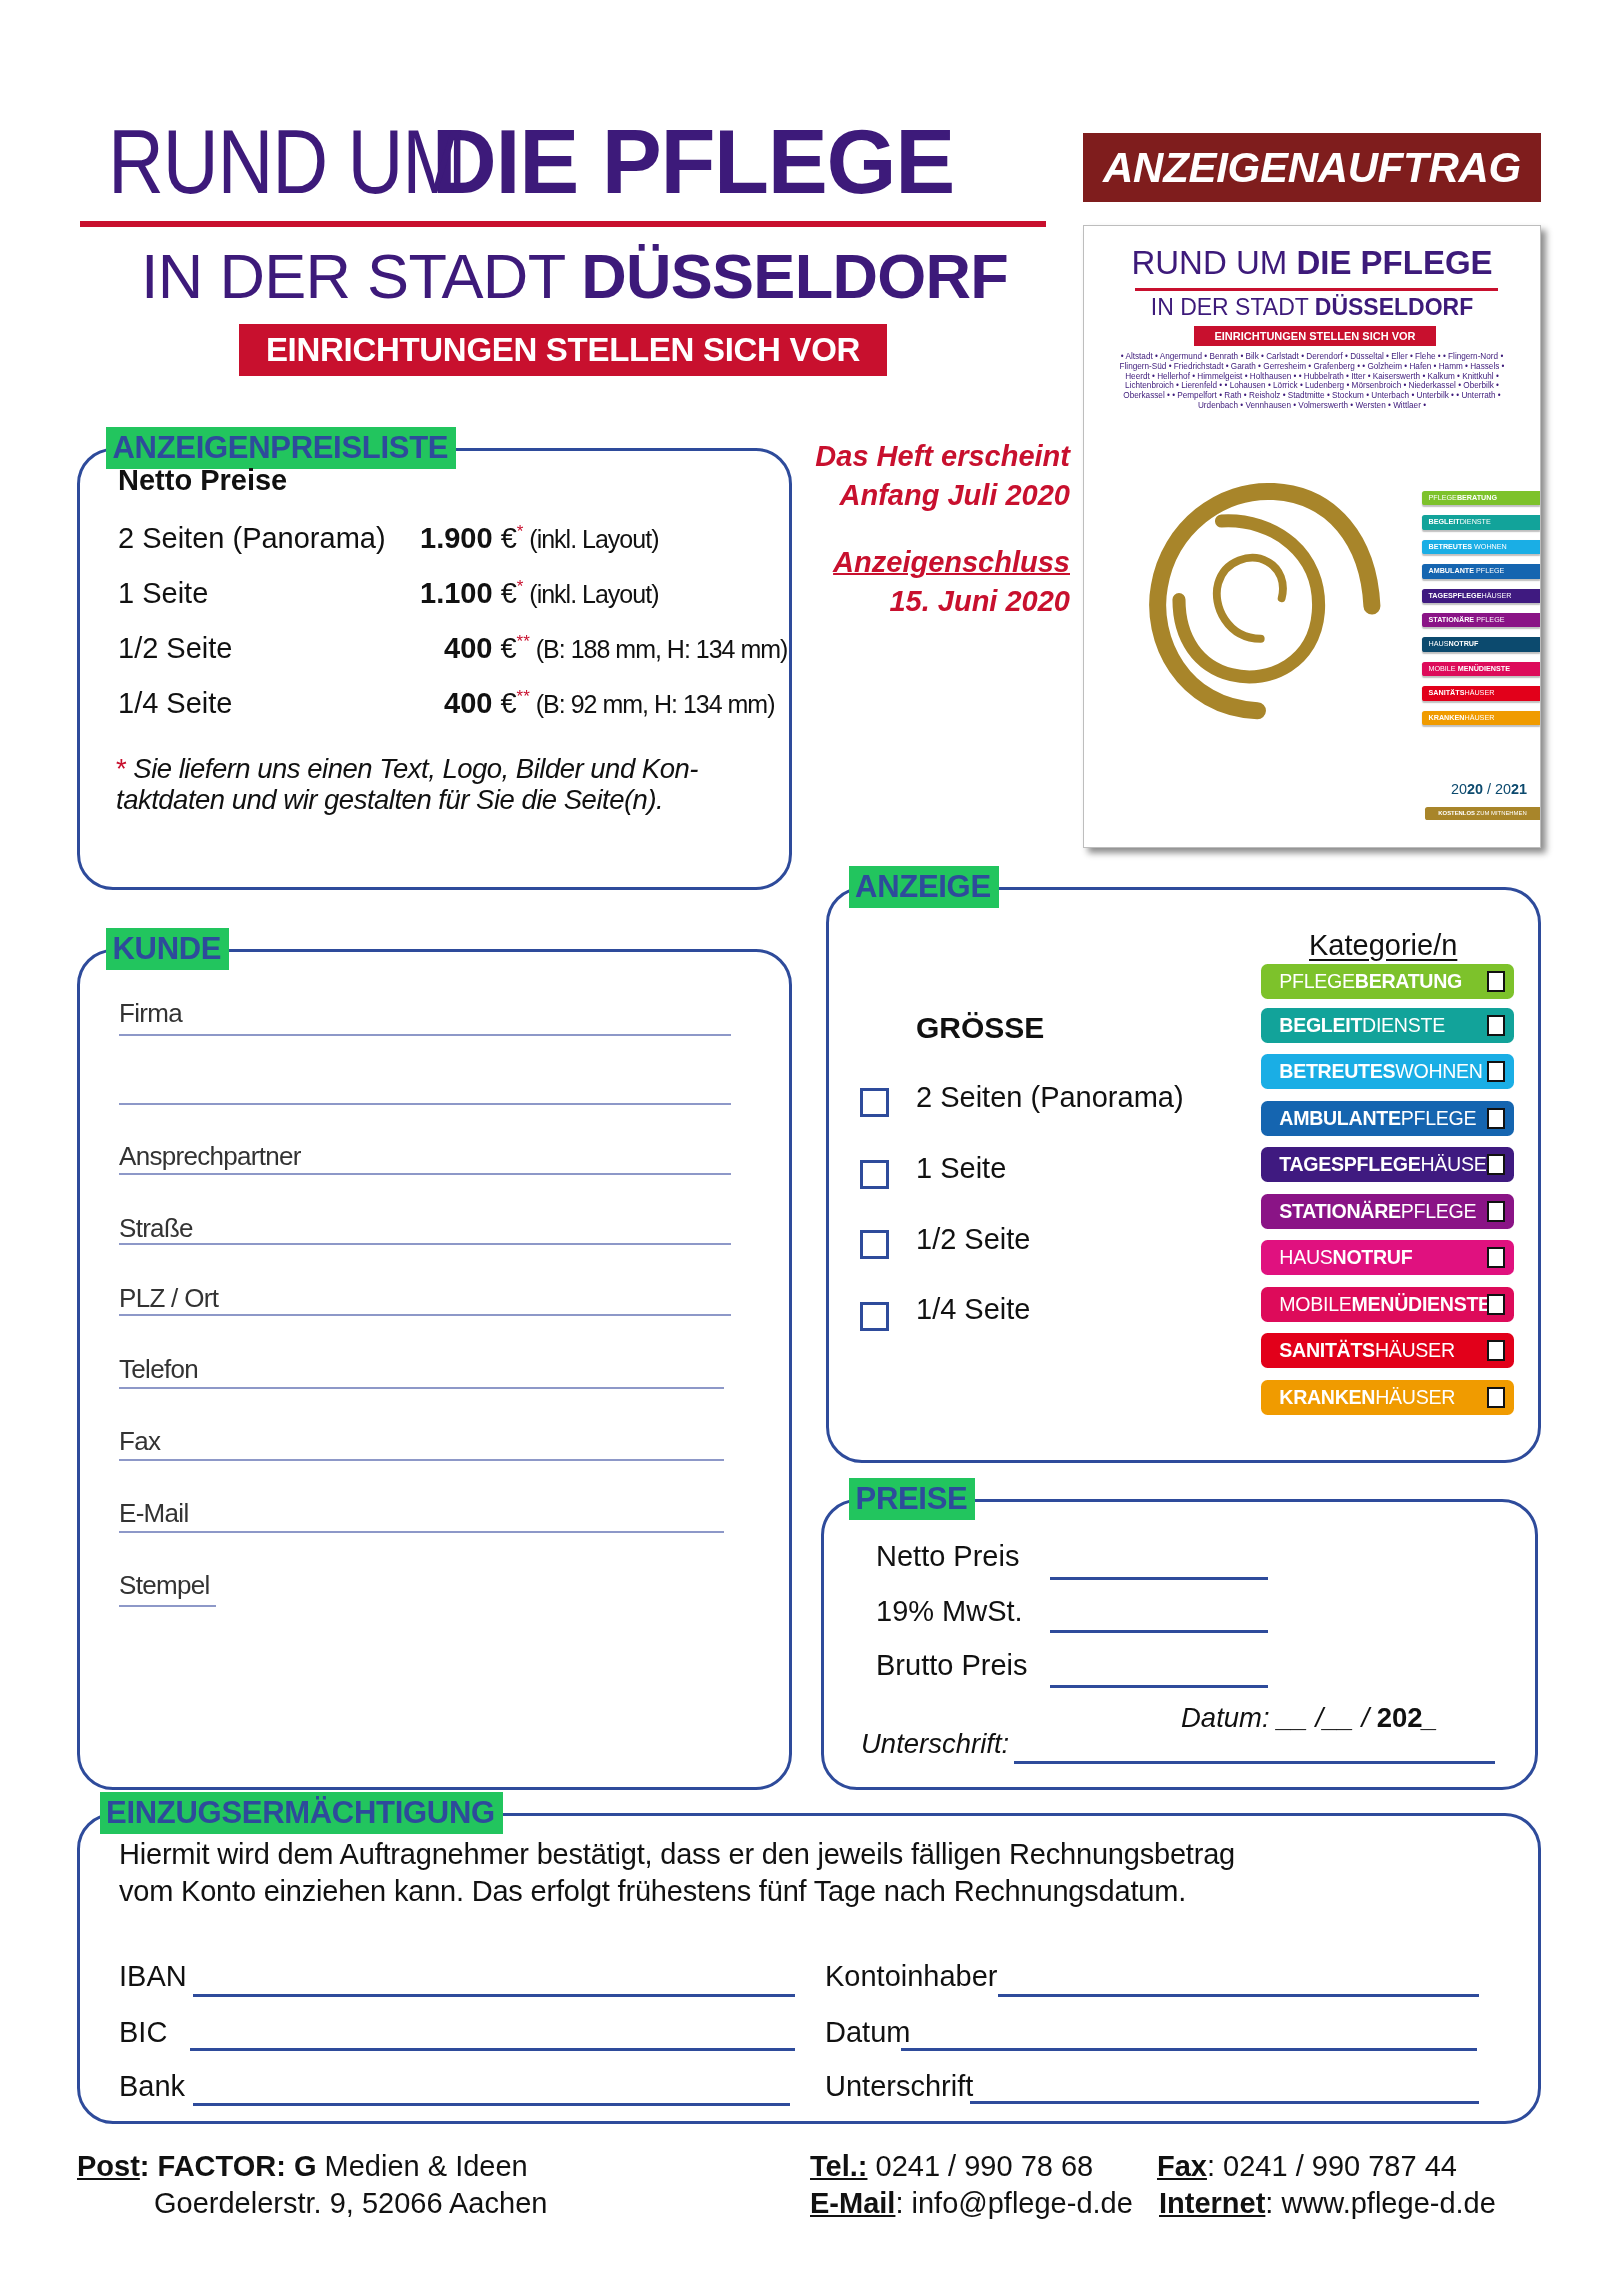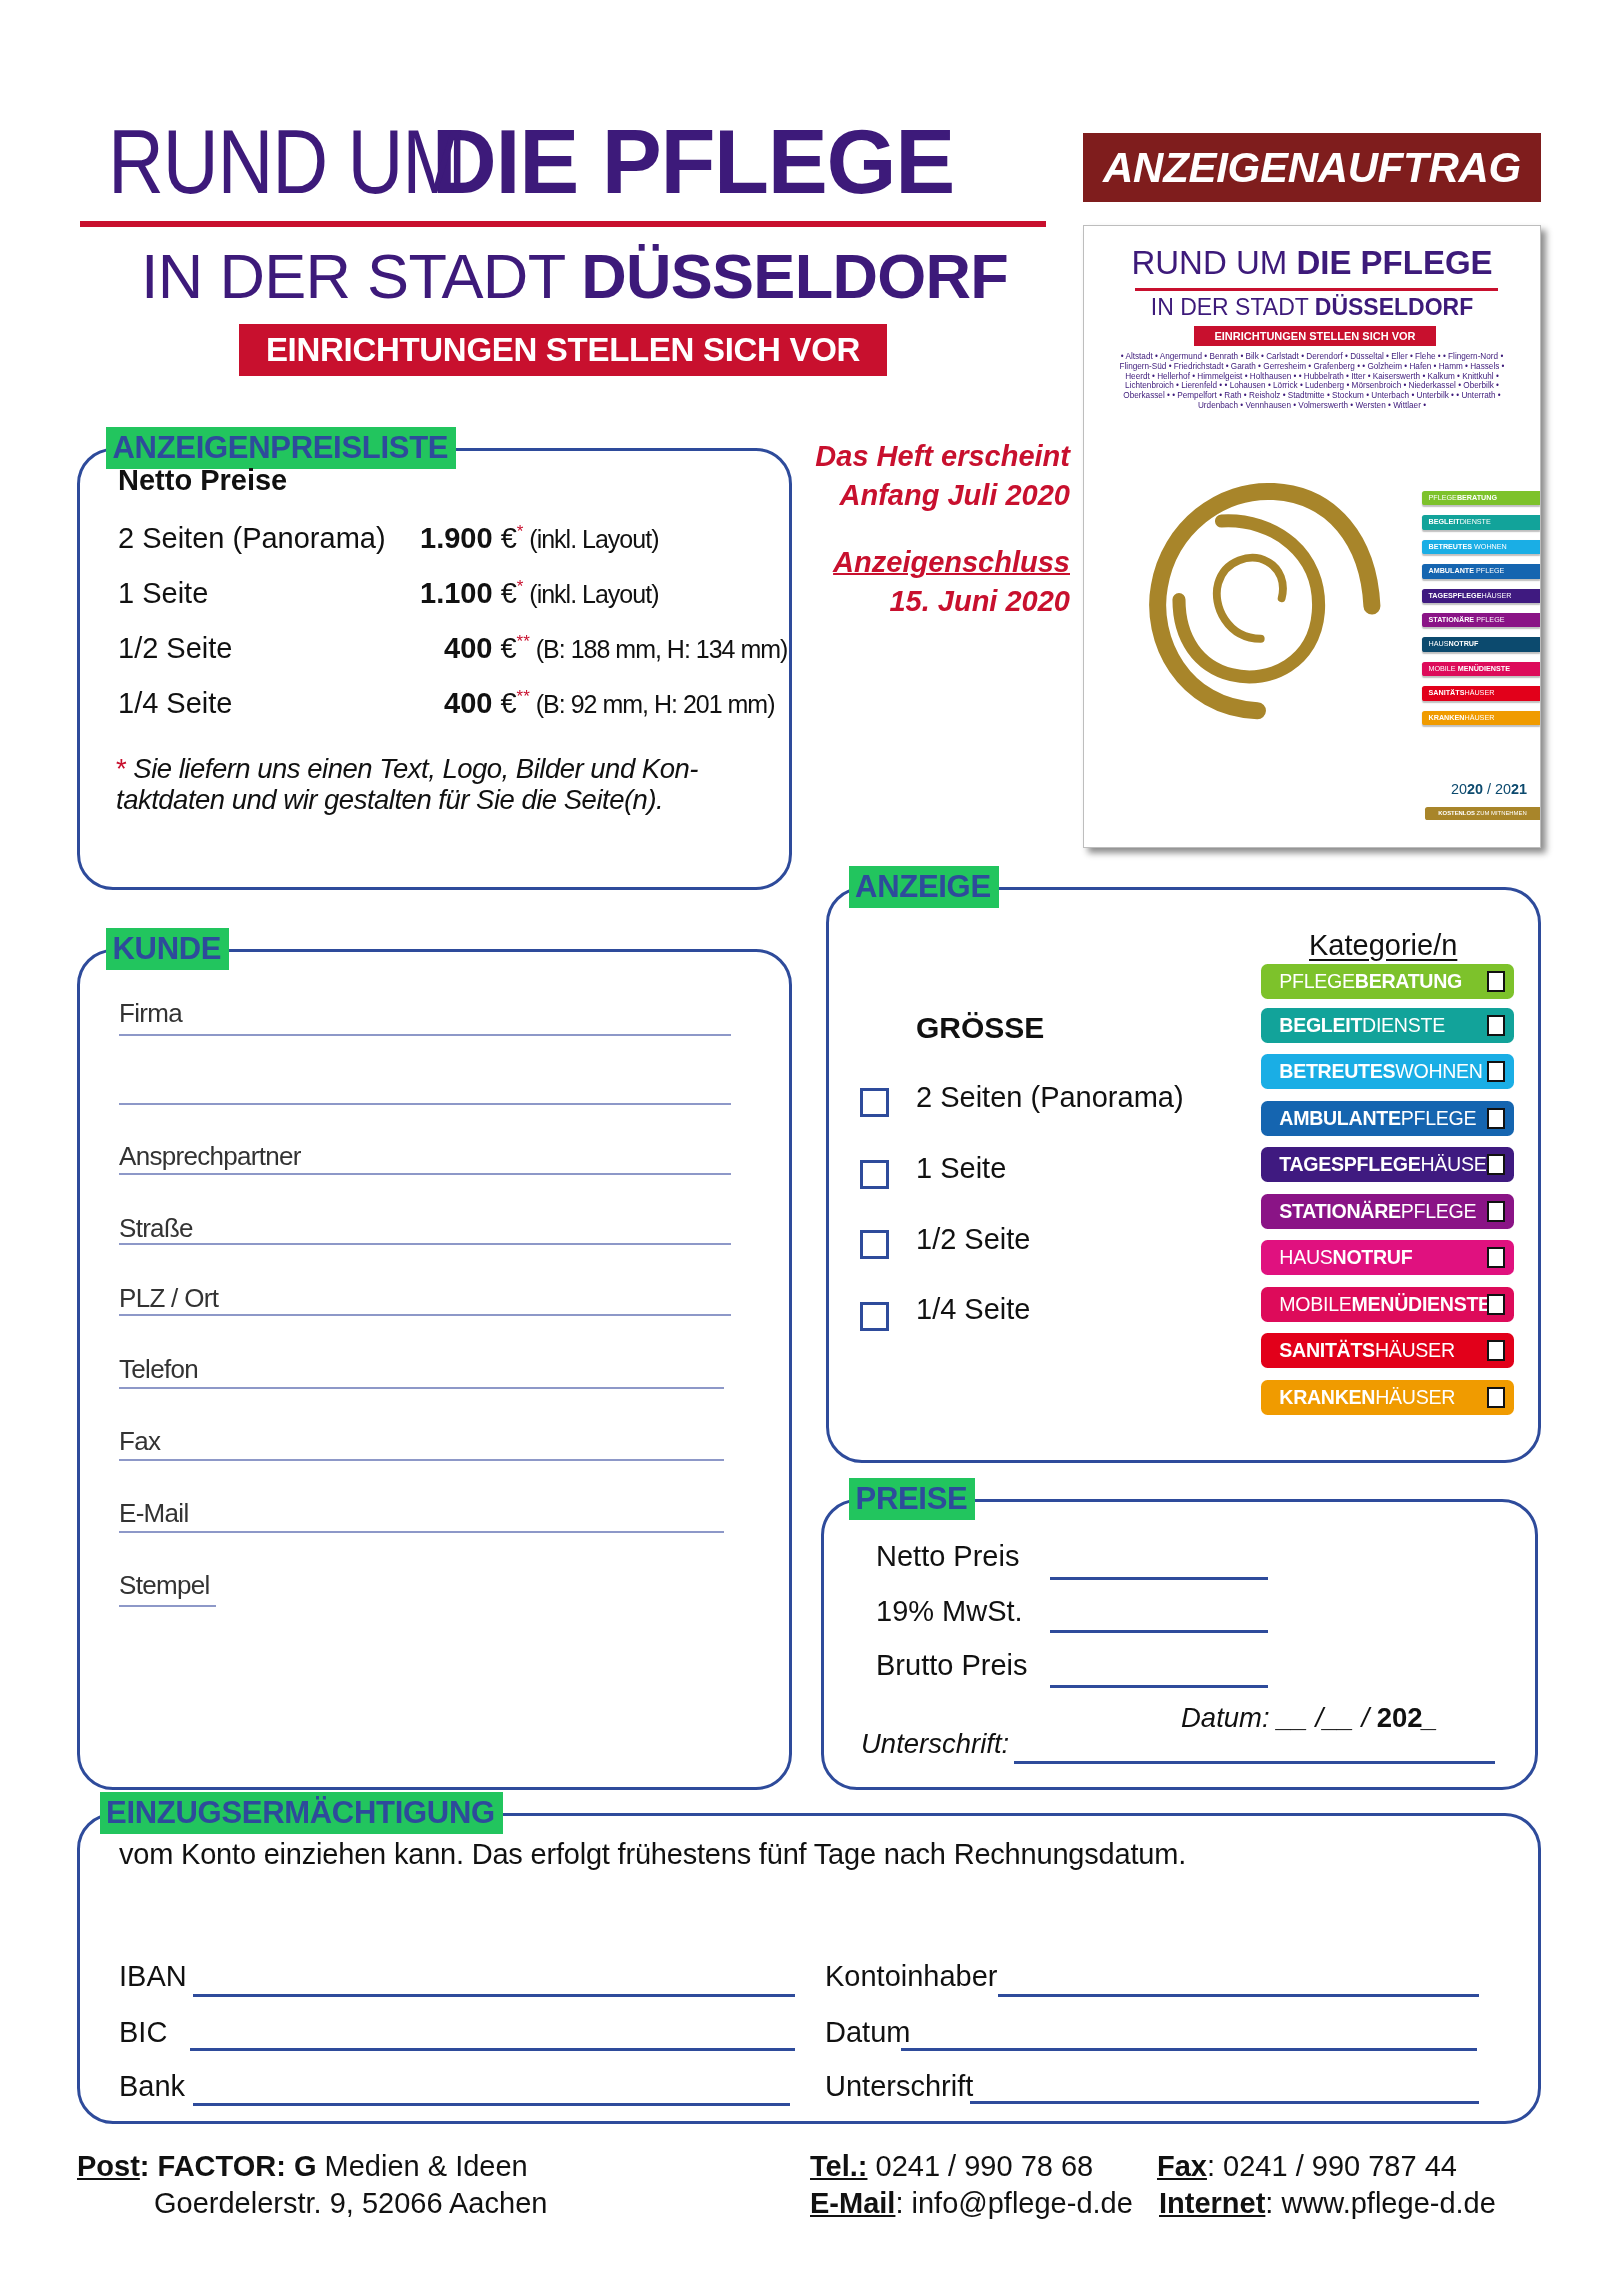--- a/index.html
+++ b/index.html
@@ -139,21 +139,21 @@
   <div class="pl-row" style="top:71px;">2 Seiten (Panorama)</div>
   <div class="pl-price" style="left:340px; top:71px;"><b>1.900</b><span> €</span><sup>*</sup><span class="note"> (inkl. Layout)</span></div>
 
   <div class="pl-row" style="top:126px;">1 Seite</div>
   <div class="pl-price" style="left:340px; top:126px;"><b>1.100</b><span> €</span><sup>*</sup><span class="note"> (inkl. Layout)</span></div>
 
   <div class="pl-row" style="top:181px;">1/2 Seite</div>
   <div class="pl-price" style="left:364px; top:181px;"><b>400</b><span> €</span><sup>**</sup><span class="note"> (B: 188 mm, H: 134 mm)</span></div>
 
   <div class="pl-row" style="top:236px;">1/4 Seite</div>
-  <div class="pl-price" style="left:364px; top:236px;"><b>400</b><span> €</span><sup>**</sup><span class="note"> (B: 92 mm, H: 201 mm)</span></div>
+  <div class="pl-price" style="left:364px; top:236px;"><b>400</b><span> €</span><sup>**</sup><span class="note"> (B: 92 mm, H: 134 mm)</span></div>
 
   <div class="fn" style="top:302px;">
     <span class="star">*</span><span> Sie liefern uns einen Text, Logo, Bilder und Kon-</span><br>
     <span>taktdaten und wir gestalten für Sie die Seite(n).</span>
   </div>
 </div>
 
 <div class="abs issue red">
   <div>Das Heft erscheint</div>
   <div>Anfang Juli 2020</div>
@@ -283,20 +283,21 @@
   <div class="abs" style="left:357px; top:200px; font-size:27.5px; font-style:italic; white-space:nowrap;">
     <span>Datum:</span><span> __ /__ /</span><b style="font-style:normal"> 202</b><span>_</span>
   </div>
   <div class="abs" style="left:37px; top:226px; font-size:27.5px; font-style:italic;">Unterschrift:</div>
   <div class="abs" style="left:190px; top:259px; width:481px; height:2.6px; background:#2e4b9b;"></div>
 </div>
 
 <div class="sec" style="left:77px; top:1813px; width:1464px; height:311px;">
   <div class="sec-title" style="left:19.6px;">EINZUGSERMÄCHTIGUNG</div>
   <div class="ez-text">
+    <div>Hiermit wird dem Auftragnehmer bestätigt, dass er den jeweils fälligen Rechnungsbetrag</div>
     <div>vom Konto einziehen kann. Das erfolgt frühestens fünf Tage nach Rechnungsdatum.</div>
   </div>
 
   <div class="ez-label" style="left:39px; top:144px;">IBAN</div>
   <div class="ez-line" style="left:113px; top:178px; width:602px;"></div>
   <div class="ez-label" style="left:39px; top:200px;">BIC</div>
   <div class="ez-line" style="left:110px; top:232px; width:605px;"></div>
   <div class="ez-label" style="left:39px; top:254px;">Bank</div>
   <div class="ez-line" style="left:113px; top:287px; width:597px;"></div>
 

